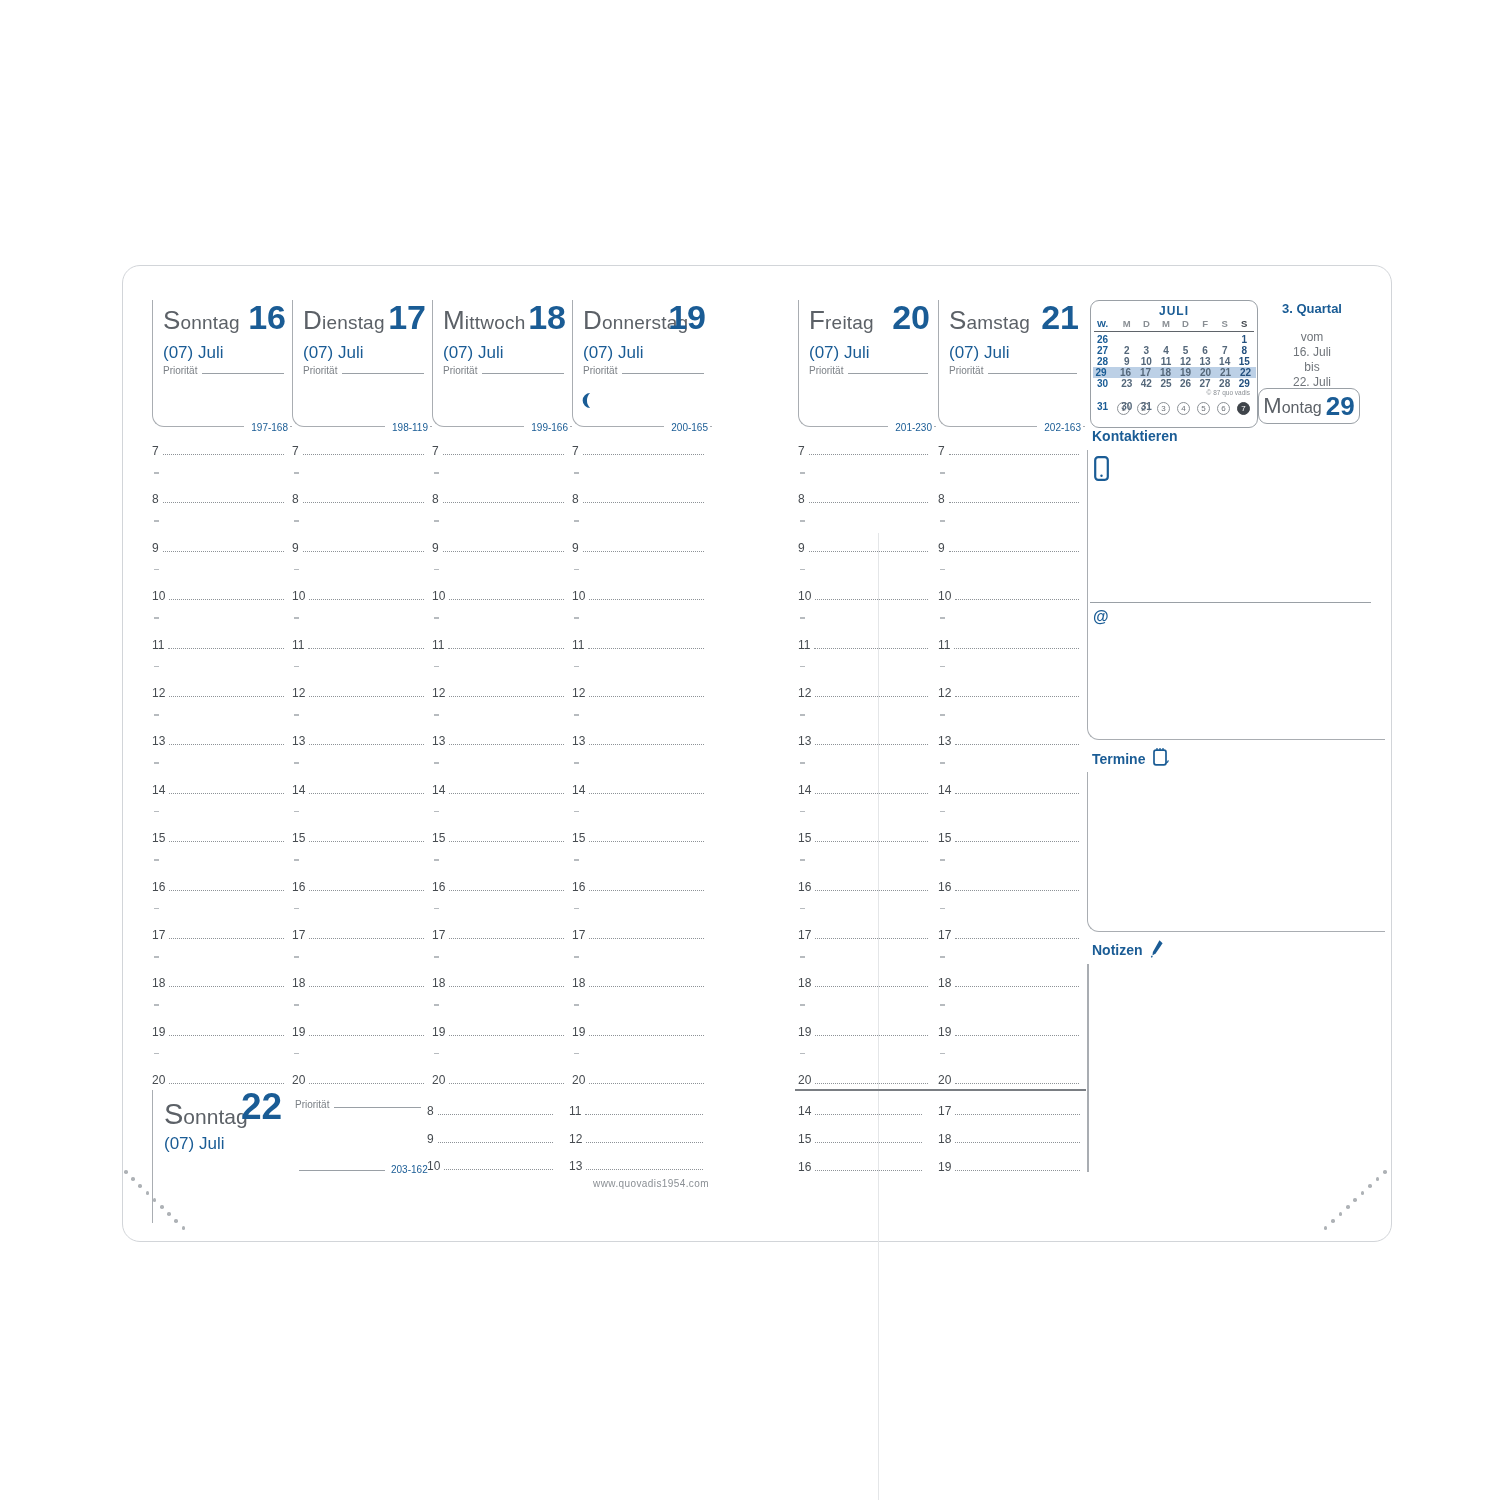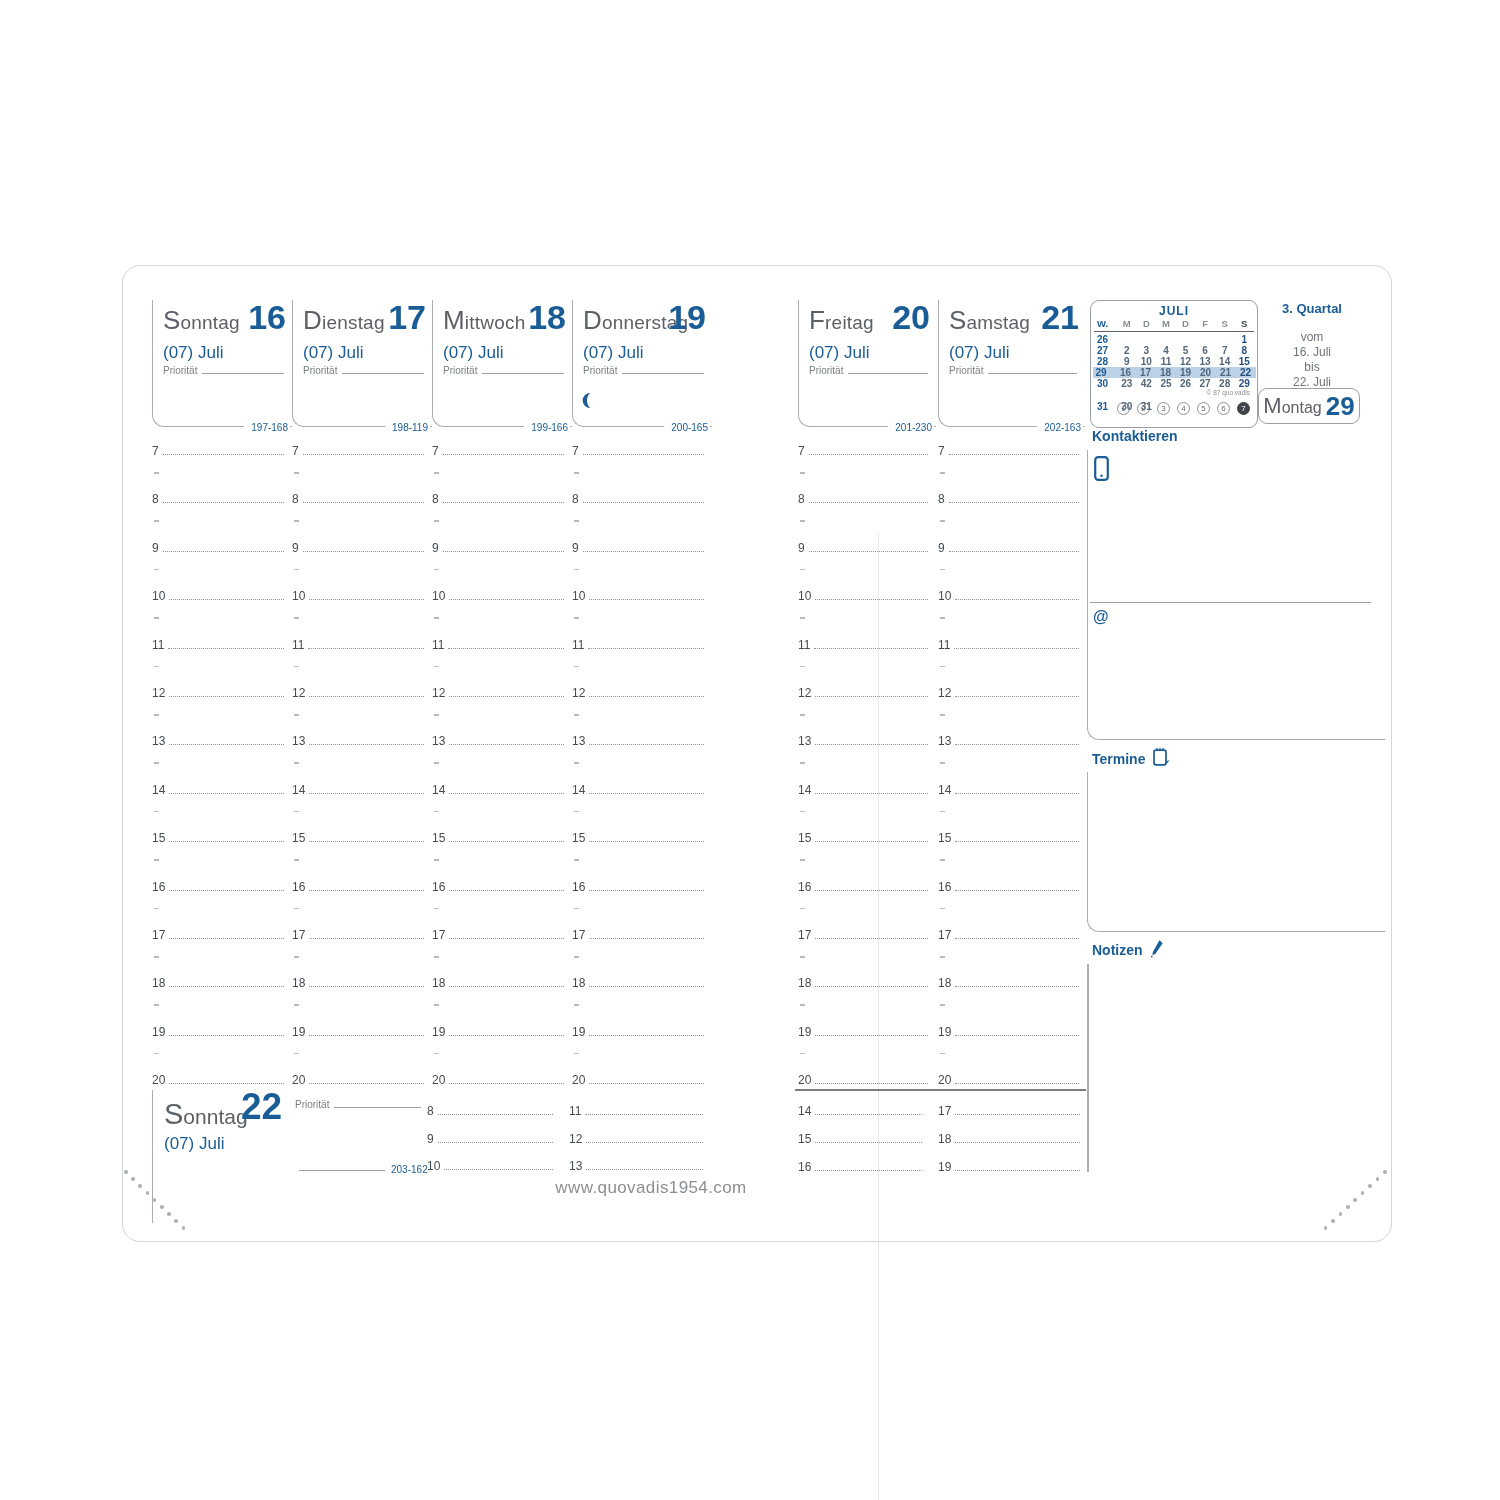--- a/index.html
+++ b/index.html
@@ -39,21 +39,21 @@
   .sname{position:absolute;left:11px;top:8px;font-size:21px;color:#5c6167;}
   .sname::first-letter{font-size:29px;}
   .snum{position:absolute;left:88px;top:-4px;font-size:37px;font-weight:bold;color:#1a5c95;}
   .smonth{position:absolute;left:11px;top:44px;font-size:17px;color:#1a5c95;}
   .sprio{position:absolute;left:142px;top:9px;width:126px;display:flex;align-items:flex-end;font-size:10px;color:#7b8086;}
   .sline2{position:absolute;left:146px;top:80px;width:86px;border-bottom:1px solid #9aa0a6;}
   .scode{position:absolute;left:238px;top:74px;font-size:10px;color:#1a5c95;}
   .suncol{position:absolute;}
 
   #website{position:absolute;left:520px;top:1178px;width:262px;text-align:center;
-    font-size:17px;color:#8a8f94;letter-spacing:.4px;}
+    font-size:10px;color:#8a8f94;letter-spacing:.4px;}
 
   
   #pm-sep{position:absolute;left:795px;top:1089px;width:291px;height:2px;background:#7a7e83;}
 
   
   #mini-cal{position:absolute;left:1090px;top:300px;width:168px;height:128px;box-sizing:border-box;
     border:1.5px solid #9aa0a6;border-radius:9px;background:#fff;}
   #cal-title{position:absolute;left:0;right:0;top:3px;text-align:center;font-size:12px;font-weight:bold;
     letter-spacing:1px;color:#1a5c95;}
   .calrow{position:absolute;left:3px;right:3px;height:11px;display:flex;align-items:center;}

